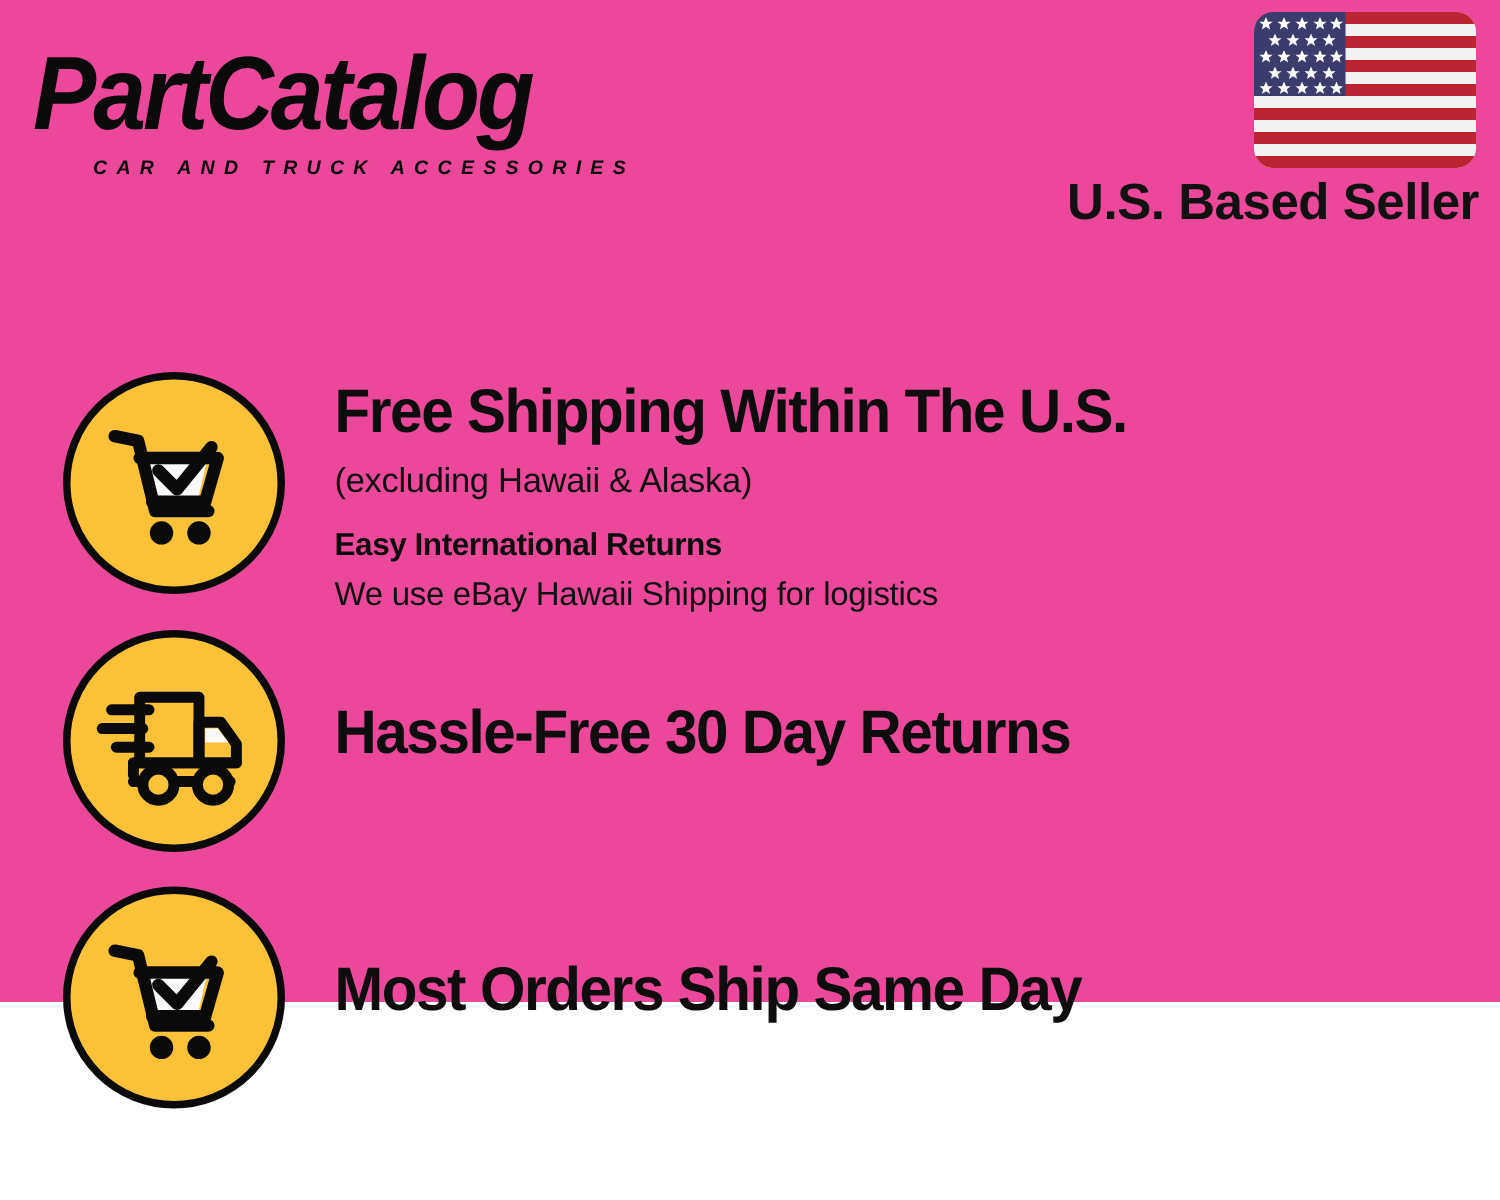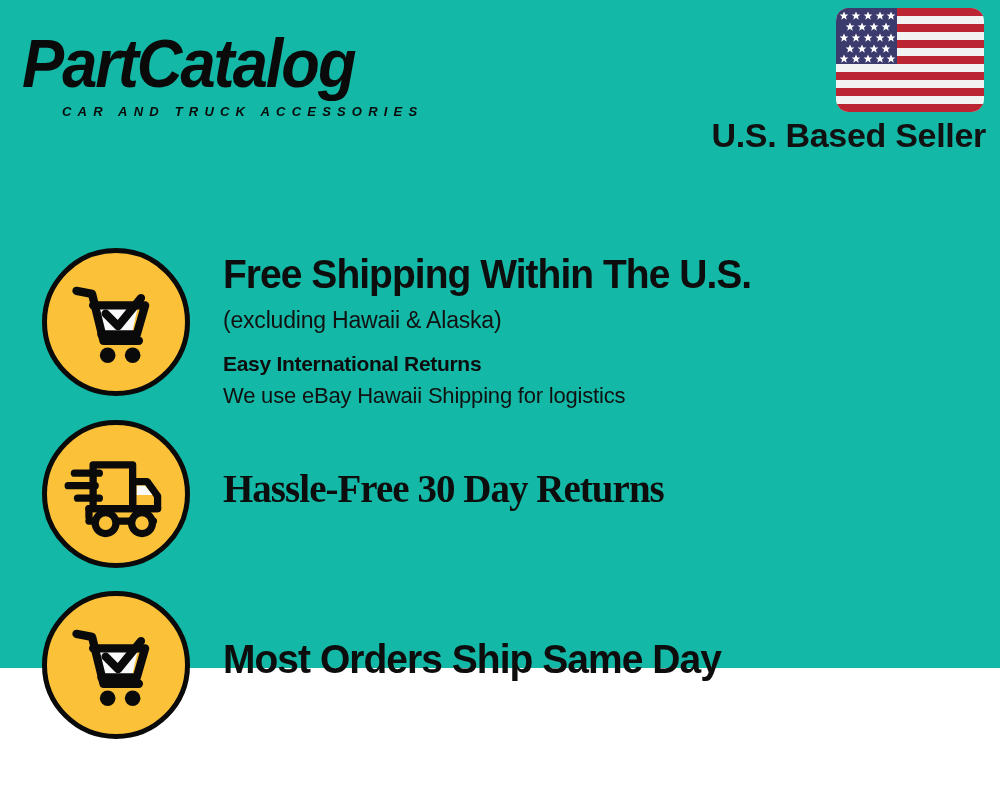--- a/index.html
+++ b/index.html
@@ -10,21 +10,21 @@
     background: #ffffff;
     font-family: "Liberation Sans", sans-serif;
     color: #111111;
     overflow: hidden;
   }
 
   #page {
     position: relative;
     width: 1000px;
     height: 668px;
-    background: #14b8a6;
+    background: #ec4899;
   }
 
   
   #header {
     position: absolute;
     top: 0; left: 0;
     width: 1000px;
     height: 170px;
   }
 
@@ -97,21 +97,21 @@
   .feature-row {
     position: absolute;
     left: 0;
     width: 1000px;
     display: flex;
     align-items: flex-start;
     justify-content: space-between;
   }
 
   .feature-row[data-row="0"] { top: 18px; }
-  .feature-row[data-row="1"] { top: 190px; font-family: Liberation Serif, serif; }
+  .feature-row[data-row="1"] { top: 190px; }
   .feature-row[data-row="2"] { top: 361px; }
 
   .feature-icon-wrap {
     flex: 0 0 auto;
     width: 150px;
     margin-left: 42px;
   }
 
   .icon-circle {
     width: 148px;

